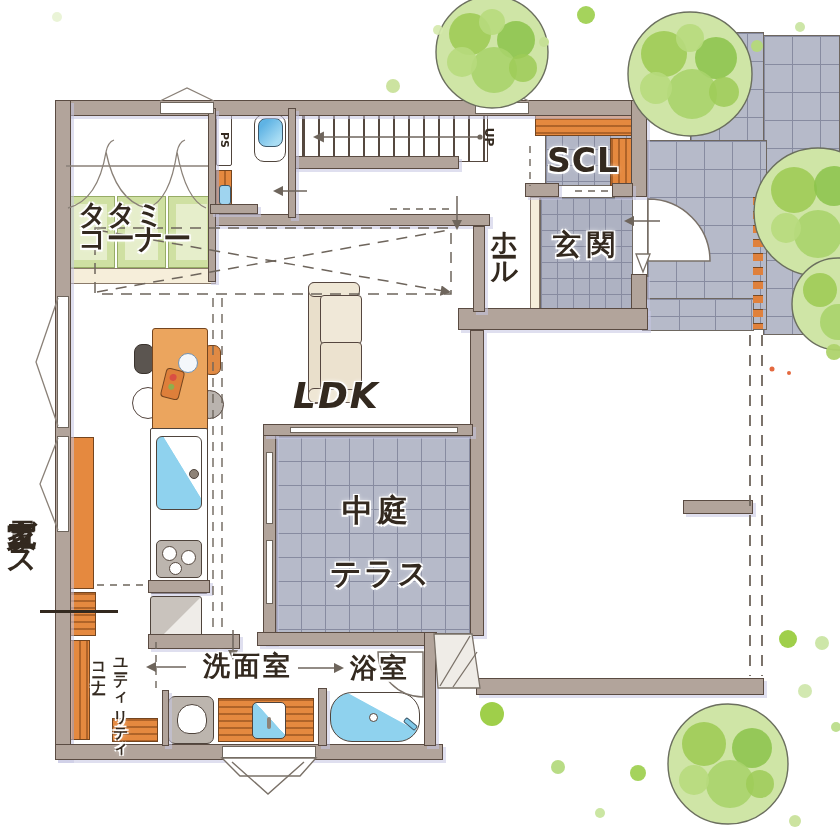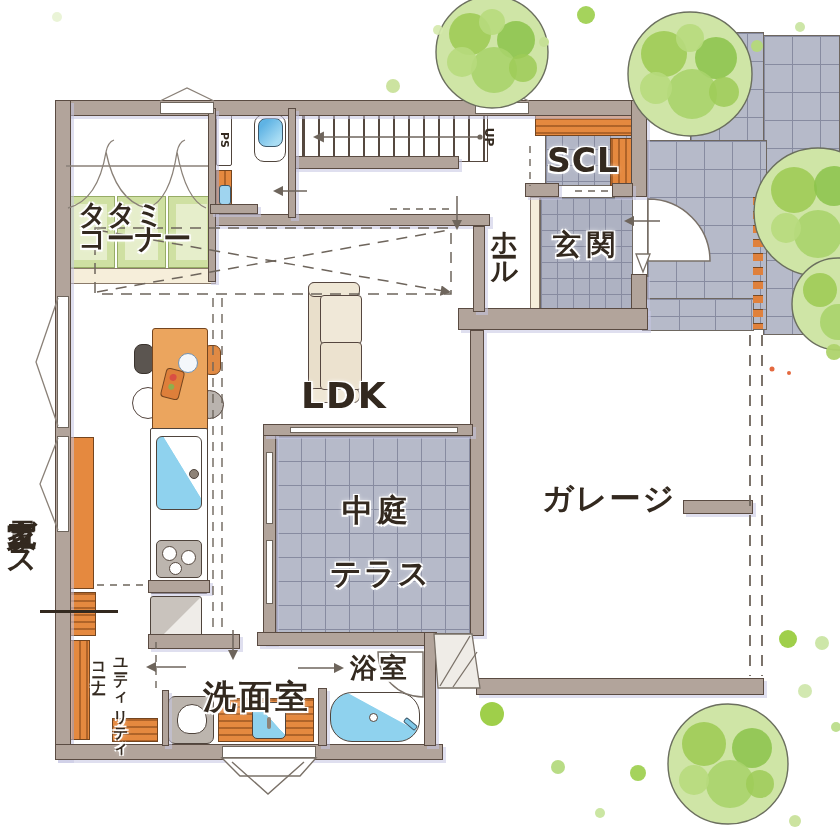--- a/index.html
+++ b/index.html
@@ -297,26 +297,25 @@
       <circle cx="772" cy="369" r="2.5" fill="#e4693f"></circle>
         <circle cx="789" cy="373" r="2" fill="#e4693f"></circle>
     </g>
   </svg>
 
   <div class="label" style="left:78px;top:192px;font-size:28px;margin-top:8px;">タタミ</div>
   <div class="label" style="left:78px;top:224px;font-size:28px;">コーナー</div>
   <div class="label" style="left:547px;top:144px;font-size:33px;letter-spacing:1px;">SCL</div>
   <div class="label vtext" style="left:490px;top:212px;font-size:27px;">ホール</div>
   <div class="label" style="left:553px;top:230px;font-size:28px;letter-spacing:6px;">玄関</div>
-  <div class="label" style="left:301px;top:377px;font-size:36px;letter-spacing:2px;">LDK</div>
+  <div class="label" style="left:293px;top:377px;font-size:36px;letter-spacing:2px;font-style:italic;">LDK</div>
   <div class="label" style="left:342px;top:494px;font-size:31px;letter-spacing:4px;">中庭</div>
   <div class="label" style="left:330px;top:560px;font-size:31px;letter-spacing:2px;font-family:Liberation Mono, monospace;">テラス</div>
-  <div class="label" style="left:542px;top:482px;font-size:31px;letter-spacing:2px;">ガレージ</div>
   <div class="label vtext" style="left:6px;top:496px;font-size:30px;">家電ブース</div>
   <div class="label vtext" style="left:112px;top:648px;font-size:15px;">ユーティリティ</div>
   <div class="label vtext" style="left:90px;top:652px;font-size:15px;">コーナー</div>
-  <div class="label" style="left:203px;top:652px;font-size:33px;letter-spacing:3px;margin-top:28px;">洗面室</div>
+  <div class="label" style="left:203px;top:652px;font-size:27px;letter-spacing:3px;">洗面室</div>
   <div class="label" style="left:334px;top:654px;font-size:27px;letter-spacing:3px;margin-left:16px;">浴室</div>
   <div class="label" style="left:224px;top:140px;font-size:11px;transform:translate(-50%,-50%) rotate(90deg);text-shadow:none;">PS</div>
   <div class="label" style="left:489px;top:137px;font-size:12px;transform:translate(-50%,-50%) rotate(90deg);text-shadow:none;">UP</div>
 
   <div class="abs z4" style="left:40px;top:610px;width:78px;height:3px;background:#33291f;"></div>
 </div>
 
 </body></html>

